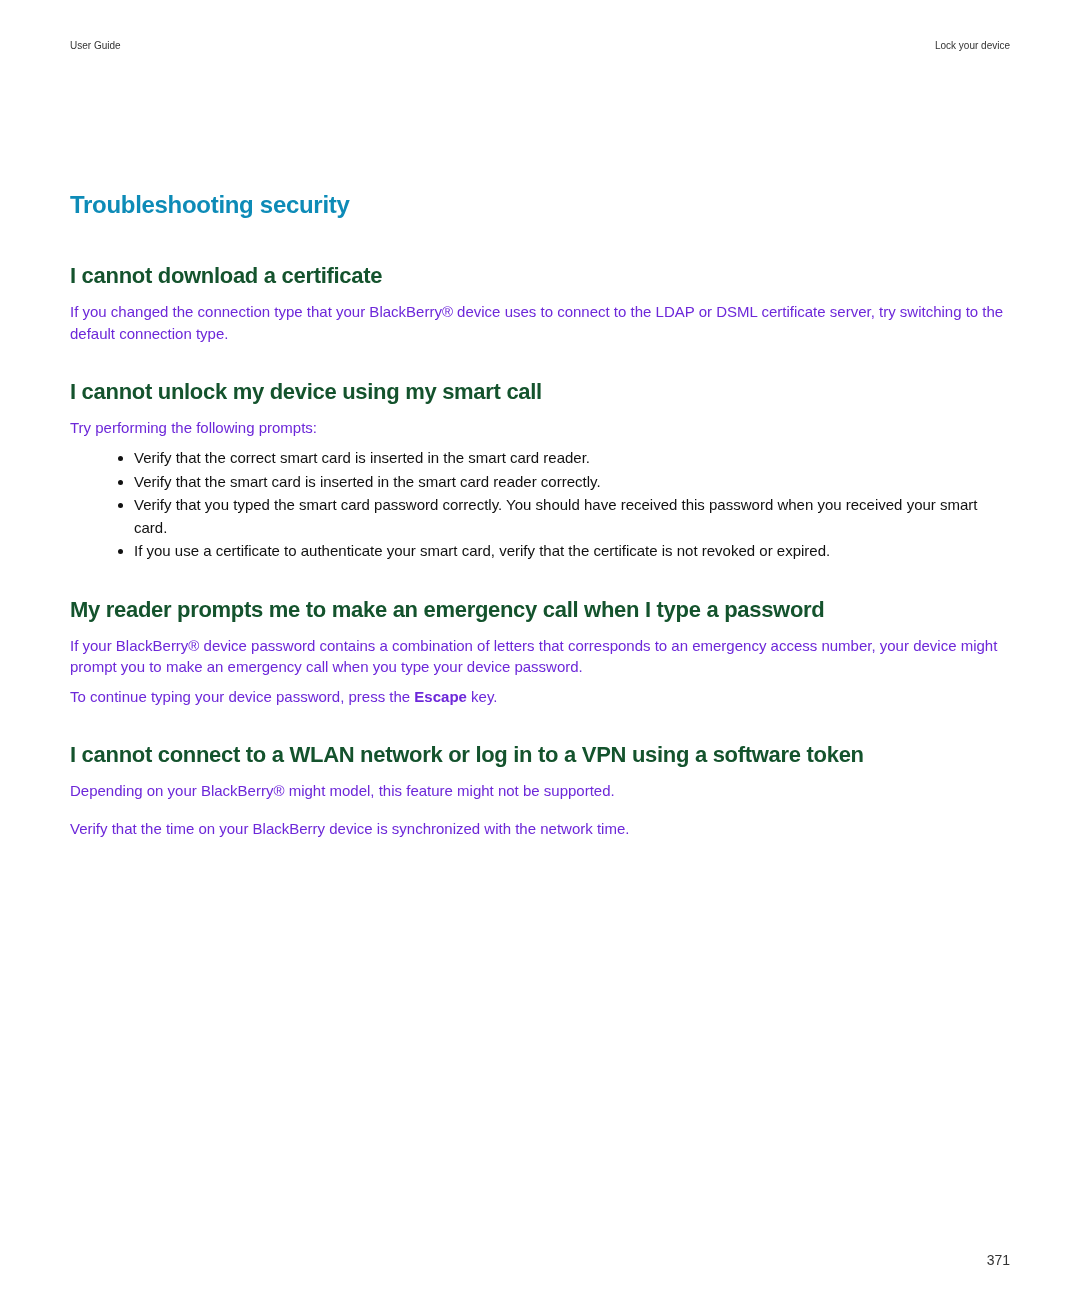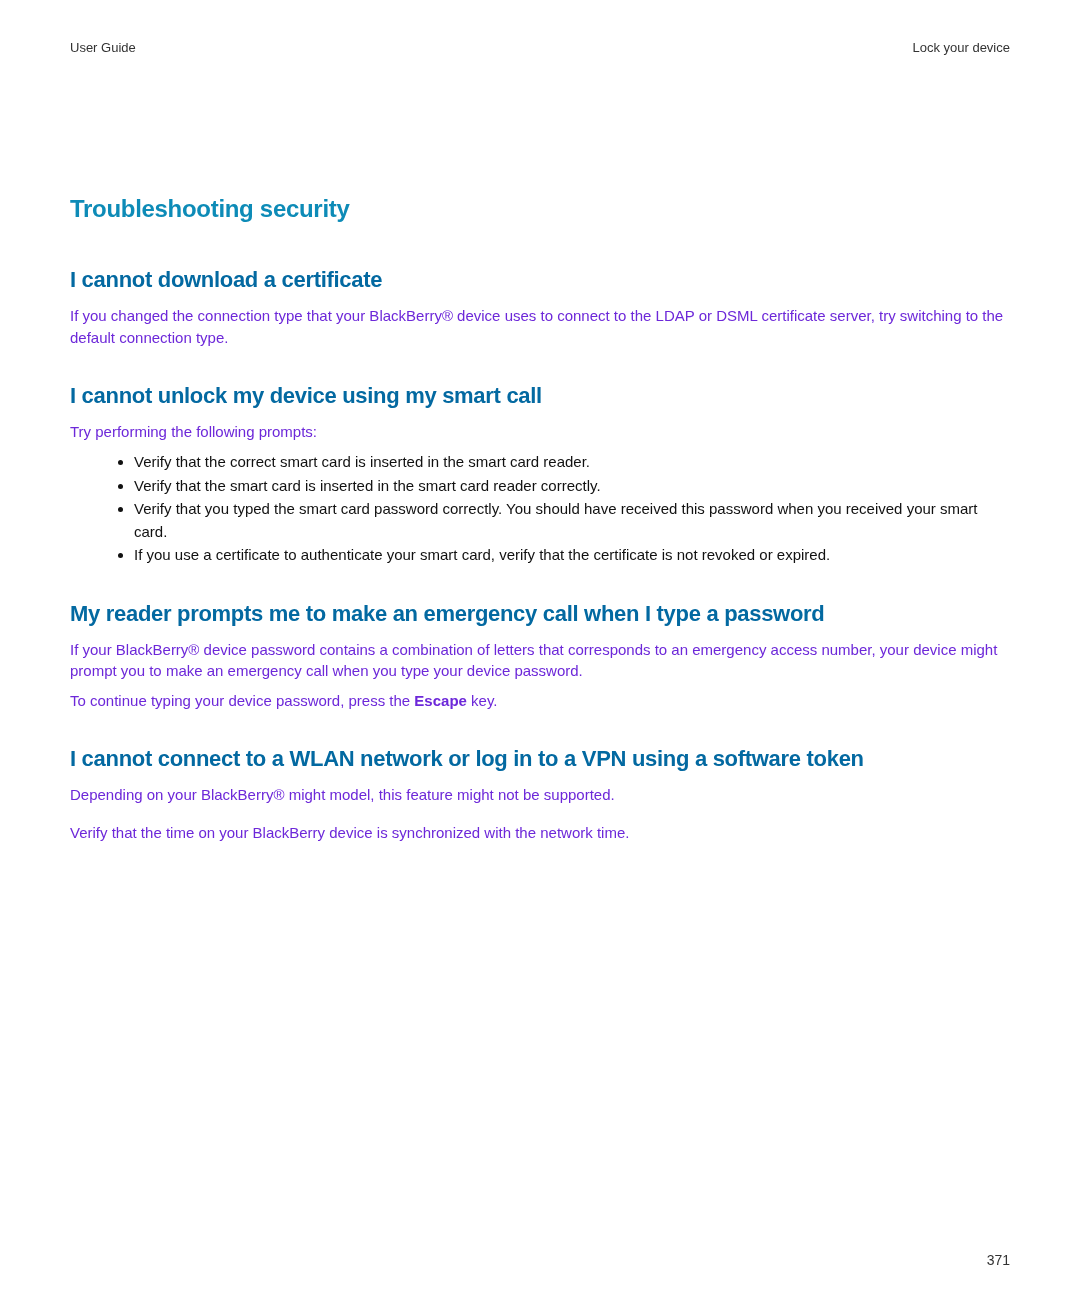--- a/index.html
+++ b/index.html
@@ -12,35 +12,35 @@
       width: 1080px;
       height: 1296px;
       background: #fff;
       color: #000;
       position: relative;
       padding: 40px 70px 40px 70px;
     }
     .header {
       display: flex;
       justify-content: space-between;
-      font-size: 13px;
+      font-size: 10px;
       color: #333;
       margin-bottom: 140px;
     }
     h1.page-title {
       font-size: 24px;
       font-weight: 600;
       color: #0d8bb7;
       margin-bottom: 44px;
       letter-spacing: -0.3px;
     }
     h2.section-heading {
       font-size: 22px;
       font-weight: 700;
-      color: #0369a1;
+      color: #14532d;
       margin-top: 34px;
       margin-bottom: 12px;
       letter-spacing: -0.3px;
     }
     h2.section-heading:first-of-type {
       margin-top: 0;
     }
     p.body {
       font-size: 15px;
       line-height: 1.45;

